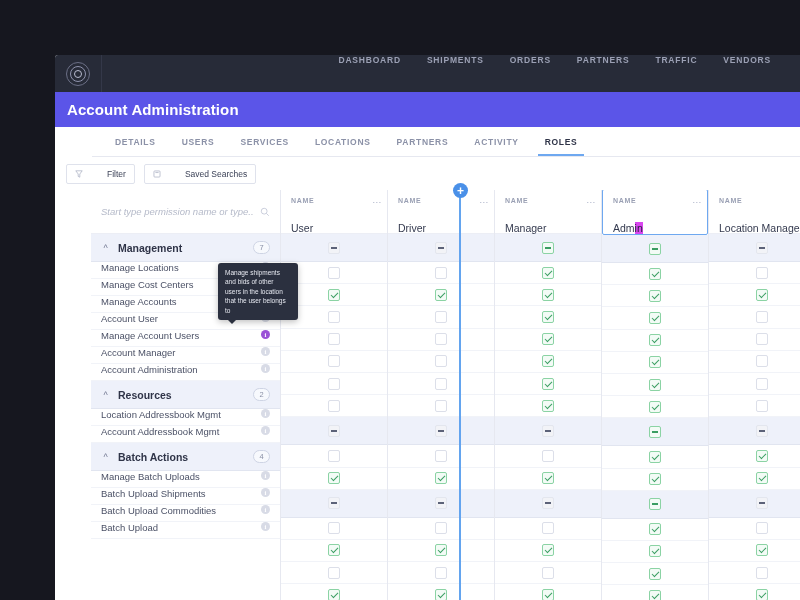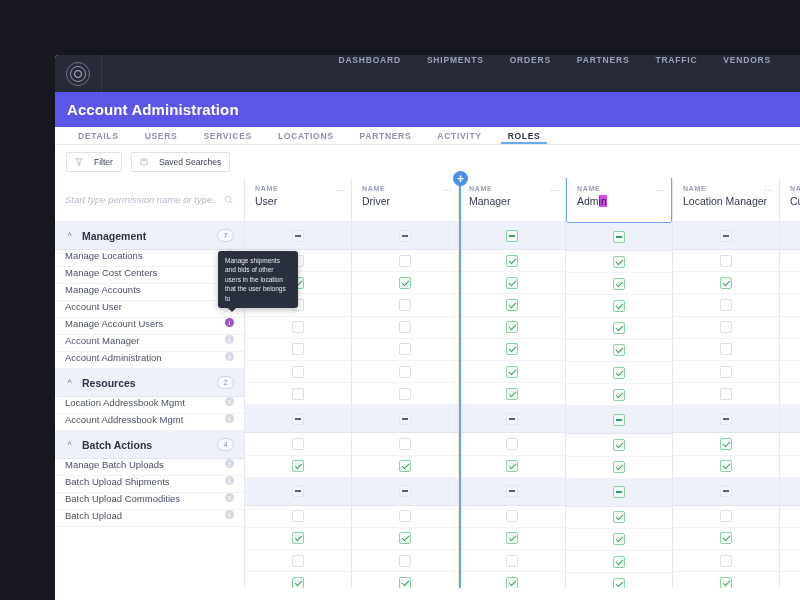--- a/index.html
+++ b/index.html
@@ -71,25 +71,26 @@
   }
   #page-title {
     color: #ffffff;
     font-size: 15px;
     font-weight: bold;
     letter-spacing: 0.1px;
   }
 
   
   #tabs {
-    height: 18px;
+    height: 30px;
     background: #ffffff;
     display: flex; align-items: stretch;
     padding-left: 10px;
     border-bottom: 1px solid #e6e8f0;
+    margin-left: 37px;
   }
   .tab {
     display: flex; align-items: center;
     padding: 0 13px;
     font-size: 8.5px;
     font-weight: bold;
     letter-spacing: 0.7px;
     color: #8b91a7;
     cursor: pointer;
     position: relative;
@@ -111,21 +112,21 @@
     padding-left: 11px;
     gap: 9px;
     background: #ffffff;
   }
   .tb-btn {
     height: 20px;
     border: 1px solid #dfe2ec;
     border-radius: 2px;
     display: flex; align-items: center;
     padding: 0 8px;
-    gap: 11px;
+    gap: 24px;
     font-size: 8.5px;
     color: #3c4257;
     background: #fff;
     cursor: pointer;
     white-space: nowrap;
   }
   .tb-ico { color: #a7adc0; display: flex; align-items: center; }
 
   
   #grid {
@@ -133,20 +134,21 @@
     align-items: stretch;
     position: relative;
     height: 410px;
   }
   #left-col {
     width: 190px;
     flex: 0 0 190px;
     border-right: 1px solid #e6e8f0;
     position: relative;
     background: #fff;
+    margin-left: 36px;
   }
   #search-row {
     height: 44px;
     display: flex; align-items: center;
     padding: 0 10px;
     border-bottom: 1px solid #eceef5;
     gap: 4px;
   }
   #search-input {
     border: none; outline: none;
@@ -241,21 +243,21 @@
   }
   .colhead-name {
     font-size: 7px;
     letter-spacing: 0.7px;
     font-weight: bold;
     color: #9aa0b4;
   }
   .colhead-val {
     font-size: 10.5px;
     color: #343a4f;
-    margin-top: 3px;
+    margin-top: 18px;
     white-space: nowrap;
     overflow: hidden;
   }
   .kebab {
     position: absolute;
     right: 7px; top: 8px;
     color: #b9bed0;
     font-size: 9px;
     line-height: 6px;
     letter-spacing: 0;

